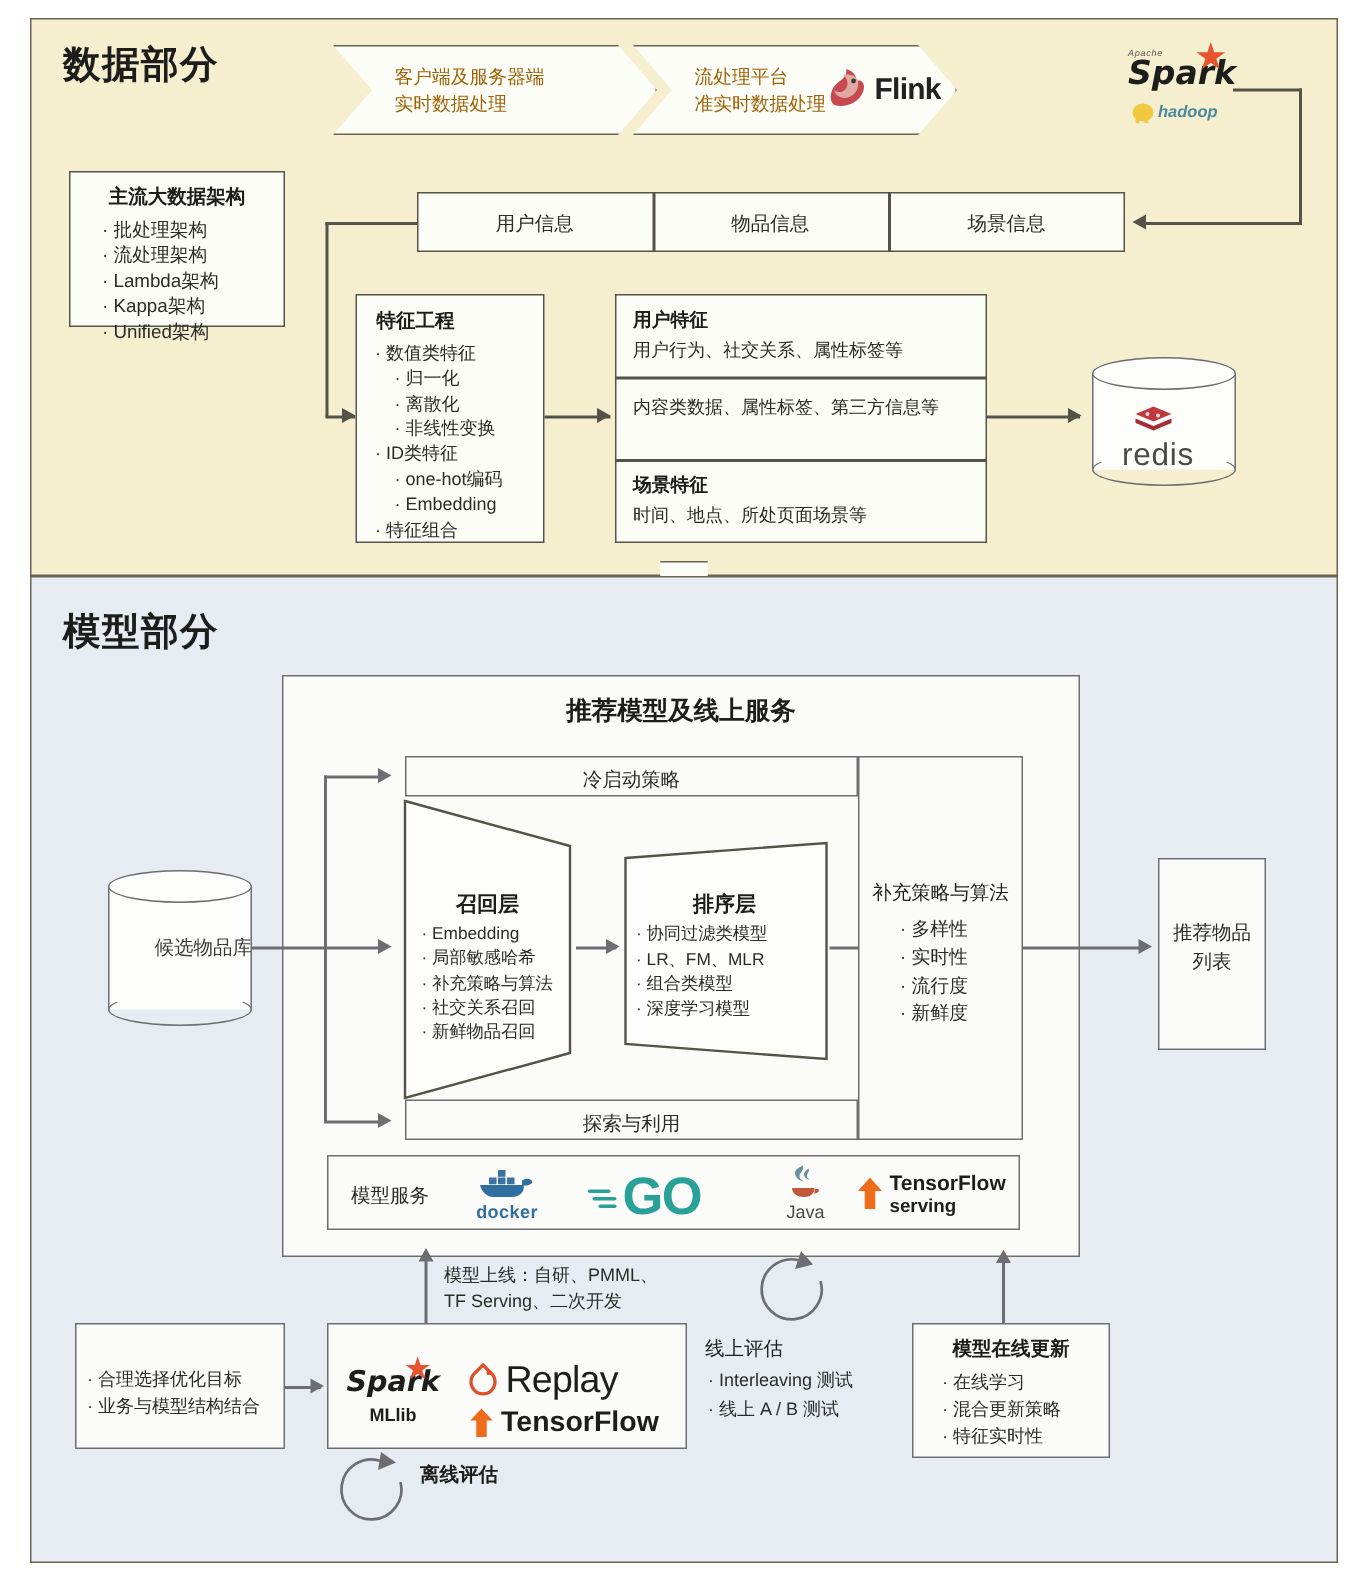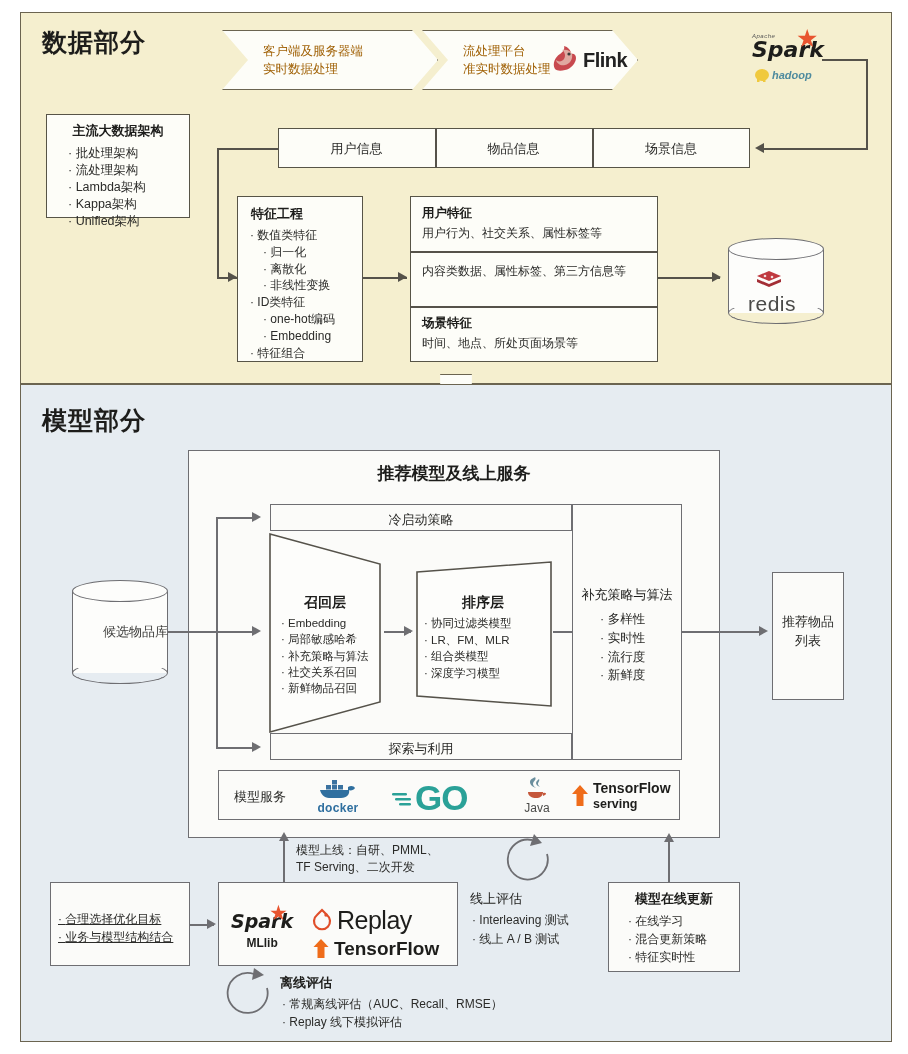--- a/index.html
+++ b/index.html
@@ -397,21 +397,21 @@
     </span>
   </div>
 
   <div class="ln v grey" style="left:283px; top:838px; height:52px;"></div>
   <div class="arrowhead ah-up g" style="left:279px; top:832px;"></div>
   <div class="abs" style="left:296px; top:842px; font-size:12px; line-height:1.45; color:#2b2b29;">
     <span>模型上线：自研、PMML、</span><br><span>TF Serving、二次开发</span>
   </div>
 
   <div class="box grey" style="left:50px; top:882px; width:140px; height:84px;"></div>
-  <ul class="blist" style="position:absolute; left:58px; top:910px; font-size:12px; line-height:1.5; color:#2b2b29;text-decoration:underline;">
+  <ul class="blist" style="position:absolute; left:58px; top:910px; font-size:12px; line-height:1.5; color:#2b2b29;">
     <li>合理选择优化目标</li>
     <li>业务与模型结构结合</li>
   </ul>
   <div class="ln h grey" style="left:190px; top:924px; width:24px;"></div>
   <div class="arrowhead ah-right g" style="left:207px; top:919px;"></div>
 
   <div class="box grey" style="left:218px; top:882px; width:240px; height:84px;"></div>
 
   <div class="abs" style="left:231px; top:910px;">
     <div style="position:relative; height:22px;">
@@ -436,24 +436,20 @@
     <span class="tf-word" style="font-size:19px; margin-left:4px;">TensorFlow</span>
   </div>
 
   <div class="loop" style="left:218px; top:964px;">
     <svg width="62" height="62" viewBox="0 0 62 62">
       <path d="M36 10 A20 20 0 1 0 49 24" fill="none" stroke="#6e6e72" stroke-width="1.8"></path>
       <polygon points="36,4 46,11 34,16" fill="#6e6e72"></polygon>
     </svg>
   </div>
   <div class="abs" style="left:280px; top:974px; font-size:13px; font-weight:bold; color:#1d1d1b;">离线评估</div>
-  <ul class="blist" style="position:absolute; left:282px; top:995px; font-size:12px; line-height:1.5; color:#2b2b29;">
-    <li>常规离线评估（AUC、Recall、RMSE）</li>
-    <li>Replay 线下模拟评估</li>
-  </ul>
 
   <div class="loop" style="left:500px; top:832px;">
     <svg width="62" height="62" viewBox="0 0 62 62">
       <path d="M32 8 A20 20 0 1 0 47 22" fill="none" stroke="#6e6e72" stroke-width="1.8"></path>
       <polygon points="34,2 42,11 30,14" fill="#6e6e72"></polygon>
     </svg>
   </div>
   <div class="abs" style="left:470px; top:890px; font-size:13px; color:#1d1d1b;">线上评估</div>
   <ul class="blist" style="position:absolute; left:472px; top:911px; font-size:12px; line-height:1.55; color:#2b2b29;">
     <li>Interleaving 测试</li>

